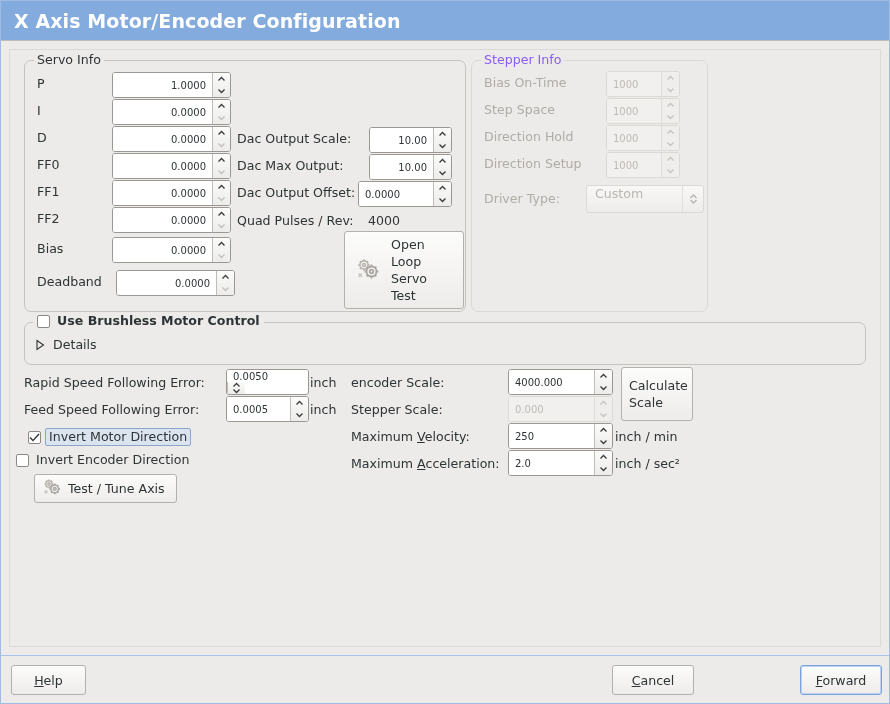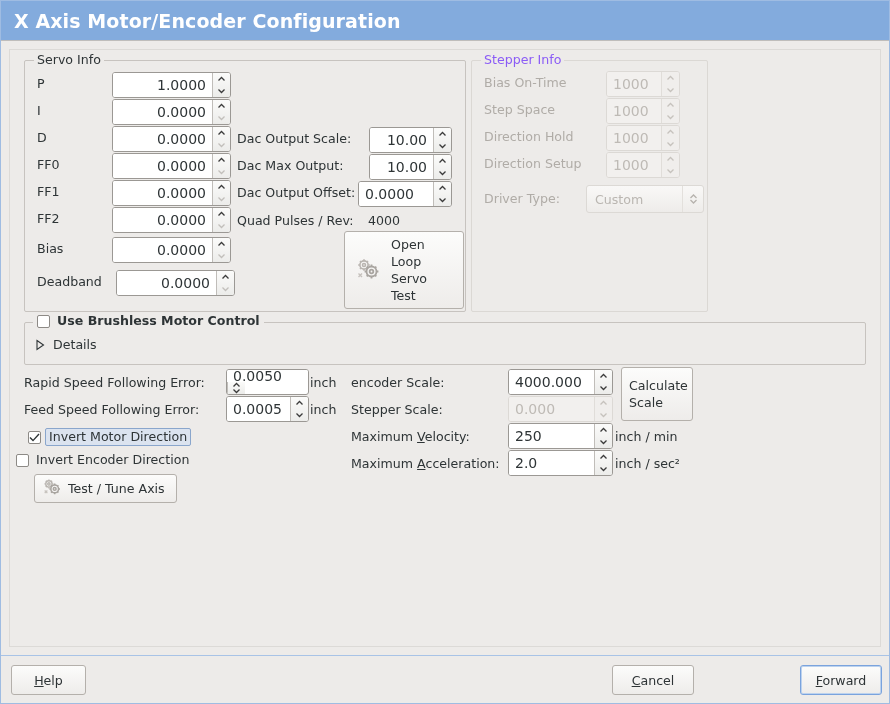--- a/index.html
+++ b/index.html
@@ -54,21 +54,21 @@
     right: 8px;
     bottom: 8px;
     border: 1px solid #dcdad7;
     box-sizing: border-box;
     background: #edebe9;
   }
   
   .frame {
     position: absolute;
     border: 1px solid #c7c3bf;
-    border-radius: 2px;
+    border-radius: 7px;
     box-sizing: border-box;
   }
   .frame > .frame-label {
     position: absolute;
     top: -8px;
     left: 9px;
     background: #edebe9;
     padding: 0 3px;
     font-size: 12.6px;
     line-height: 14px;
@@ -98,21 +98,21 @@
     background: #ffffff;
     border: 1px solid #9b9894;
     border-radius: 3px;
     overflow: hidden;
   }
   .spin .val {
     flex: 1 1 auto;
     display: flex;
     align-items: center;
     padding: 0 6px;
-    font-size: 14px;
+    font-size: 10px;
     color: #2e3436;
     background: #ffffff;
     overflow: hidden;
     white-space: nowrap;
   }
   .spin.ralign .val { justify-content: flex-end; }
   .spin .btns {
     flex: none;
     width: 17px;
     border-left: 1px solid #c0bdb9;
@@ -139,21 +139,21 @@
   }
   .spin.disabled .val { color: #bebab5; background: #f2f0ee; }
   .spin.disabled .btns { background: #f0eeec; border-left-color: #e0ddd9; }
 
   
   .combo {
     position: absolute;
     box-sizing: border-box;
     height: 28px;
     display: flex;
-    align-items: center;
+    align-items: flex-start;
     border: 1px solid #dcd9d5;
     border-radius: 3px;
     background: linear-gradient(#f9f8f7, #eeecea);
   }
   .combo .cval {
     flex: 1 1 auto;
     padding: 0 8px;
     font-size: 12.6px;
     color: #bab6b1;
     white-space: nowrap;

